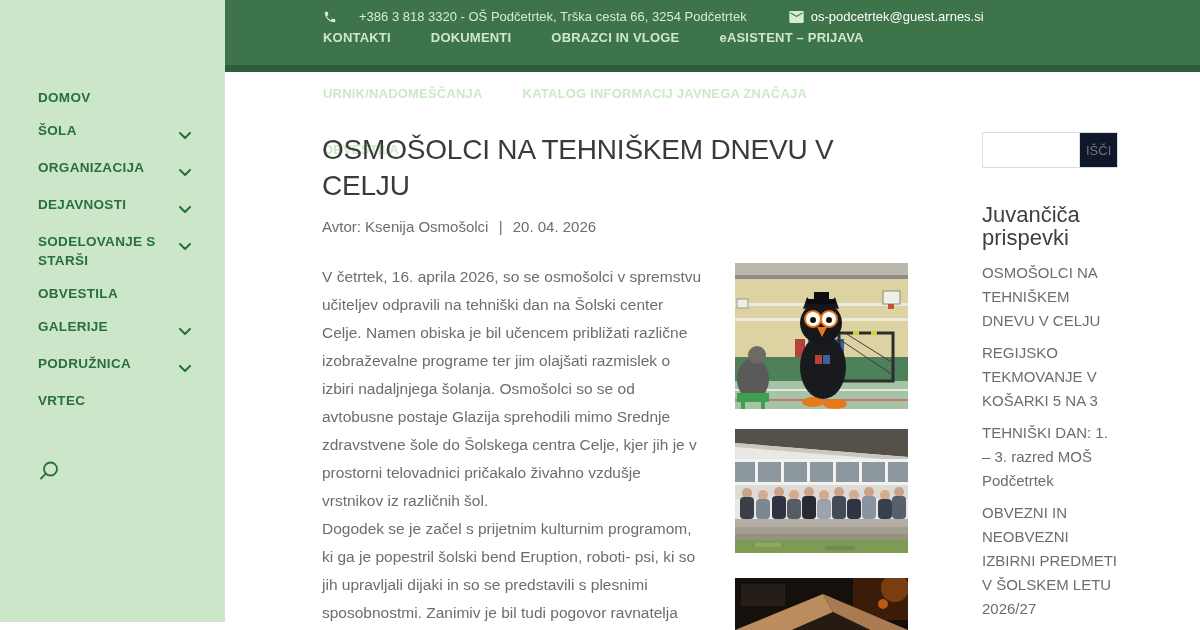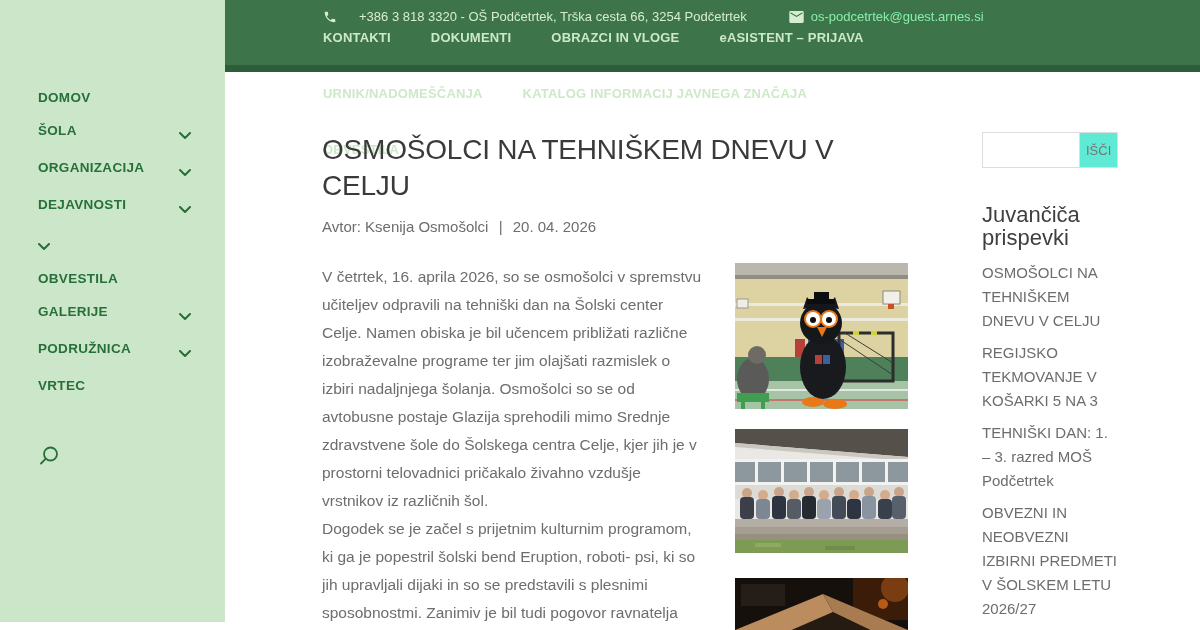--- a/index.html
+++ b/index.html
@@ -34,21 +34,21 @@
   .article-body{font-size:15.5px;line-height:28px;color:#6d6d6d;}
   .article-body p{margin:0;}
   .article-img{float:right;clear:right;width:173px;margin:0 0 20px 32px;}
   .article-img.img2{margin-bottom:25px;}
   .article-img svg{display:block;width:173px;}
   
   .rightbar{position:absolute;left:982px;top:132px;width:136px;z-index:1;}
   .search-row{display:flex;height:36px;}
   .search-input{width:84px;height:34px;border:1px solid #dddddd;border-right:none;outline:none;
                 font-size:14px;padding:0 6px;color:#555;background:#fff;}
-  .search-btn{width:49px;height:36px;background:#5eead4;border:1px solid #dddddd;
+  .search-btn{width:49px;height:36px;background:#0f172a;border:1px solid #dddddd;
               color:#757575;font-size:13px;cursor:pointer;font-family:inherit;}
   .recent-title{margin:35px 0 12px 0;font-size:22px;font-weight:500;line-height:23px;color:#3f3f3f;}
   .recent-list{list-style:none;margin:0;padding:0;}
   .recent-list li{margin-bottom:8px;}
   .recent-list a{display:block;color:#6d6d6d;font-size:15px;line-height:24px;text-decoration:none;cursor:pointer;}
 </style>
 </head>
 <body>
 
 <div class="page">
@@ -60,21 +60,21 @@
             <path fill="#d6edd2" d="M6.6 10.8c1.4 2.8 3.8 5.1 6.6 6.6l2.2-2.2c.3-.3.7-.4 1-.2 1.1.4 2.3.6 3.6.6.6 0 1 .4 1 1V20c0 .6-.4 1-1 1C10.6 21 3 13.4 3 4c0-.6.4-1 1-1h3.5c.6 0 1 .4 1 1 0 1.2.2 2.4.6 3.6.1.3 0 .7-.2 1l-2.3 2.2z"></path>
           </svg>
       </span>
       <span>+386 3 818 3320 - OŠ Podčetrtek, Trška cesta 66, 3254 Podčetrtek</span>
       <span class="email-wrap">
         <span class="icon">
           <svg width="15" height="12" viewBox="0 0 24 20">
               <path fill="#d6edd2" d="M22 0H2C.9 0 0 .9 0 2v16c0 1.1.9 2 2 2h20c1.1 0 2-.9 2-2V2c0-1.1-.9-2-2-2zm0 4-10 6L2 4V2l10 6L22 2v2z"></path>
             </svg>
         </span>
-        <a style="color:#86efac;text-decoration:none;cursor:pointer;">os-podcetrtek@guest.arnes.si</a>
+        <a style="color:#ffffff;text-decoration:none;cursor:pointer;">os-podcetrtek@guest.arnes.si</a>
       </span>
     </div>
     <nav class="mainnav">
       <a>KONTAKTI</a>
       <a>DOKUMENTI</a>
       <a>OBRAZCI IN VLOGE</a>
       <a>eASISTENT – PRIJAVA</a>
       <a>URNIK/NADOMEŠČANJA</a>
       <a>KATALOG INFORMACIJ JAVNEGA ZNAČAJA</a>
       <a>OBVESTILA</a>
@@ -258,20 +258,21 @@
               <polyline points="1,1 6,6 11,1" fill="none" stroke="#27703a" stroke-width="2" stroke-linecap="round" stroke-linejoin="round"></polyline>
             </svg></span>
       </li>
       <li>
         <span class="lbl">DEJAVNOSTI</span>
         <span class="chev"><svg width="12" height="8" viewBox="0 0 12 8">
               <polyline points="1,1 6,6 11,1" fill="none" stroke="#27703a" stroke-width="2" stroke-linecap="round" stroke-linejoin="round"></polyline>
             </svg></span>
       </li>
       <li>
+        <span class="lbl" style="max-width:130px;">SODELOVANJE S STARŠI</span>
         <span class="chev"><svg width="12" height="8" viewBox="0 0 12 8">
               <polyline points="1,1 6,6 11,1" fill="none" stroke="#27703a" stroke-width="2" stroke-linecap="round" stroke-linejoin="round"></polyline>
             </svg></span>
       </li>
       <li>
         <span class="lbl">OBVESTILA</span>
       </li>
       <li>
         <span class="lbl">GALERIJE</span>
         <span class="chev"><svg width="12" height="8" viewBox="0 0 12 8">

